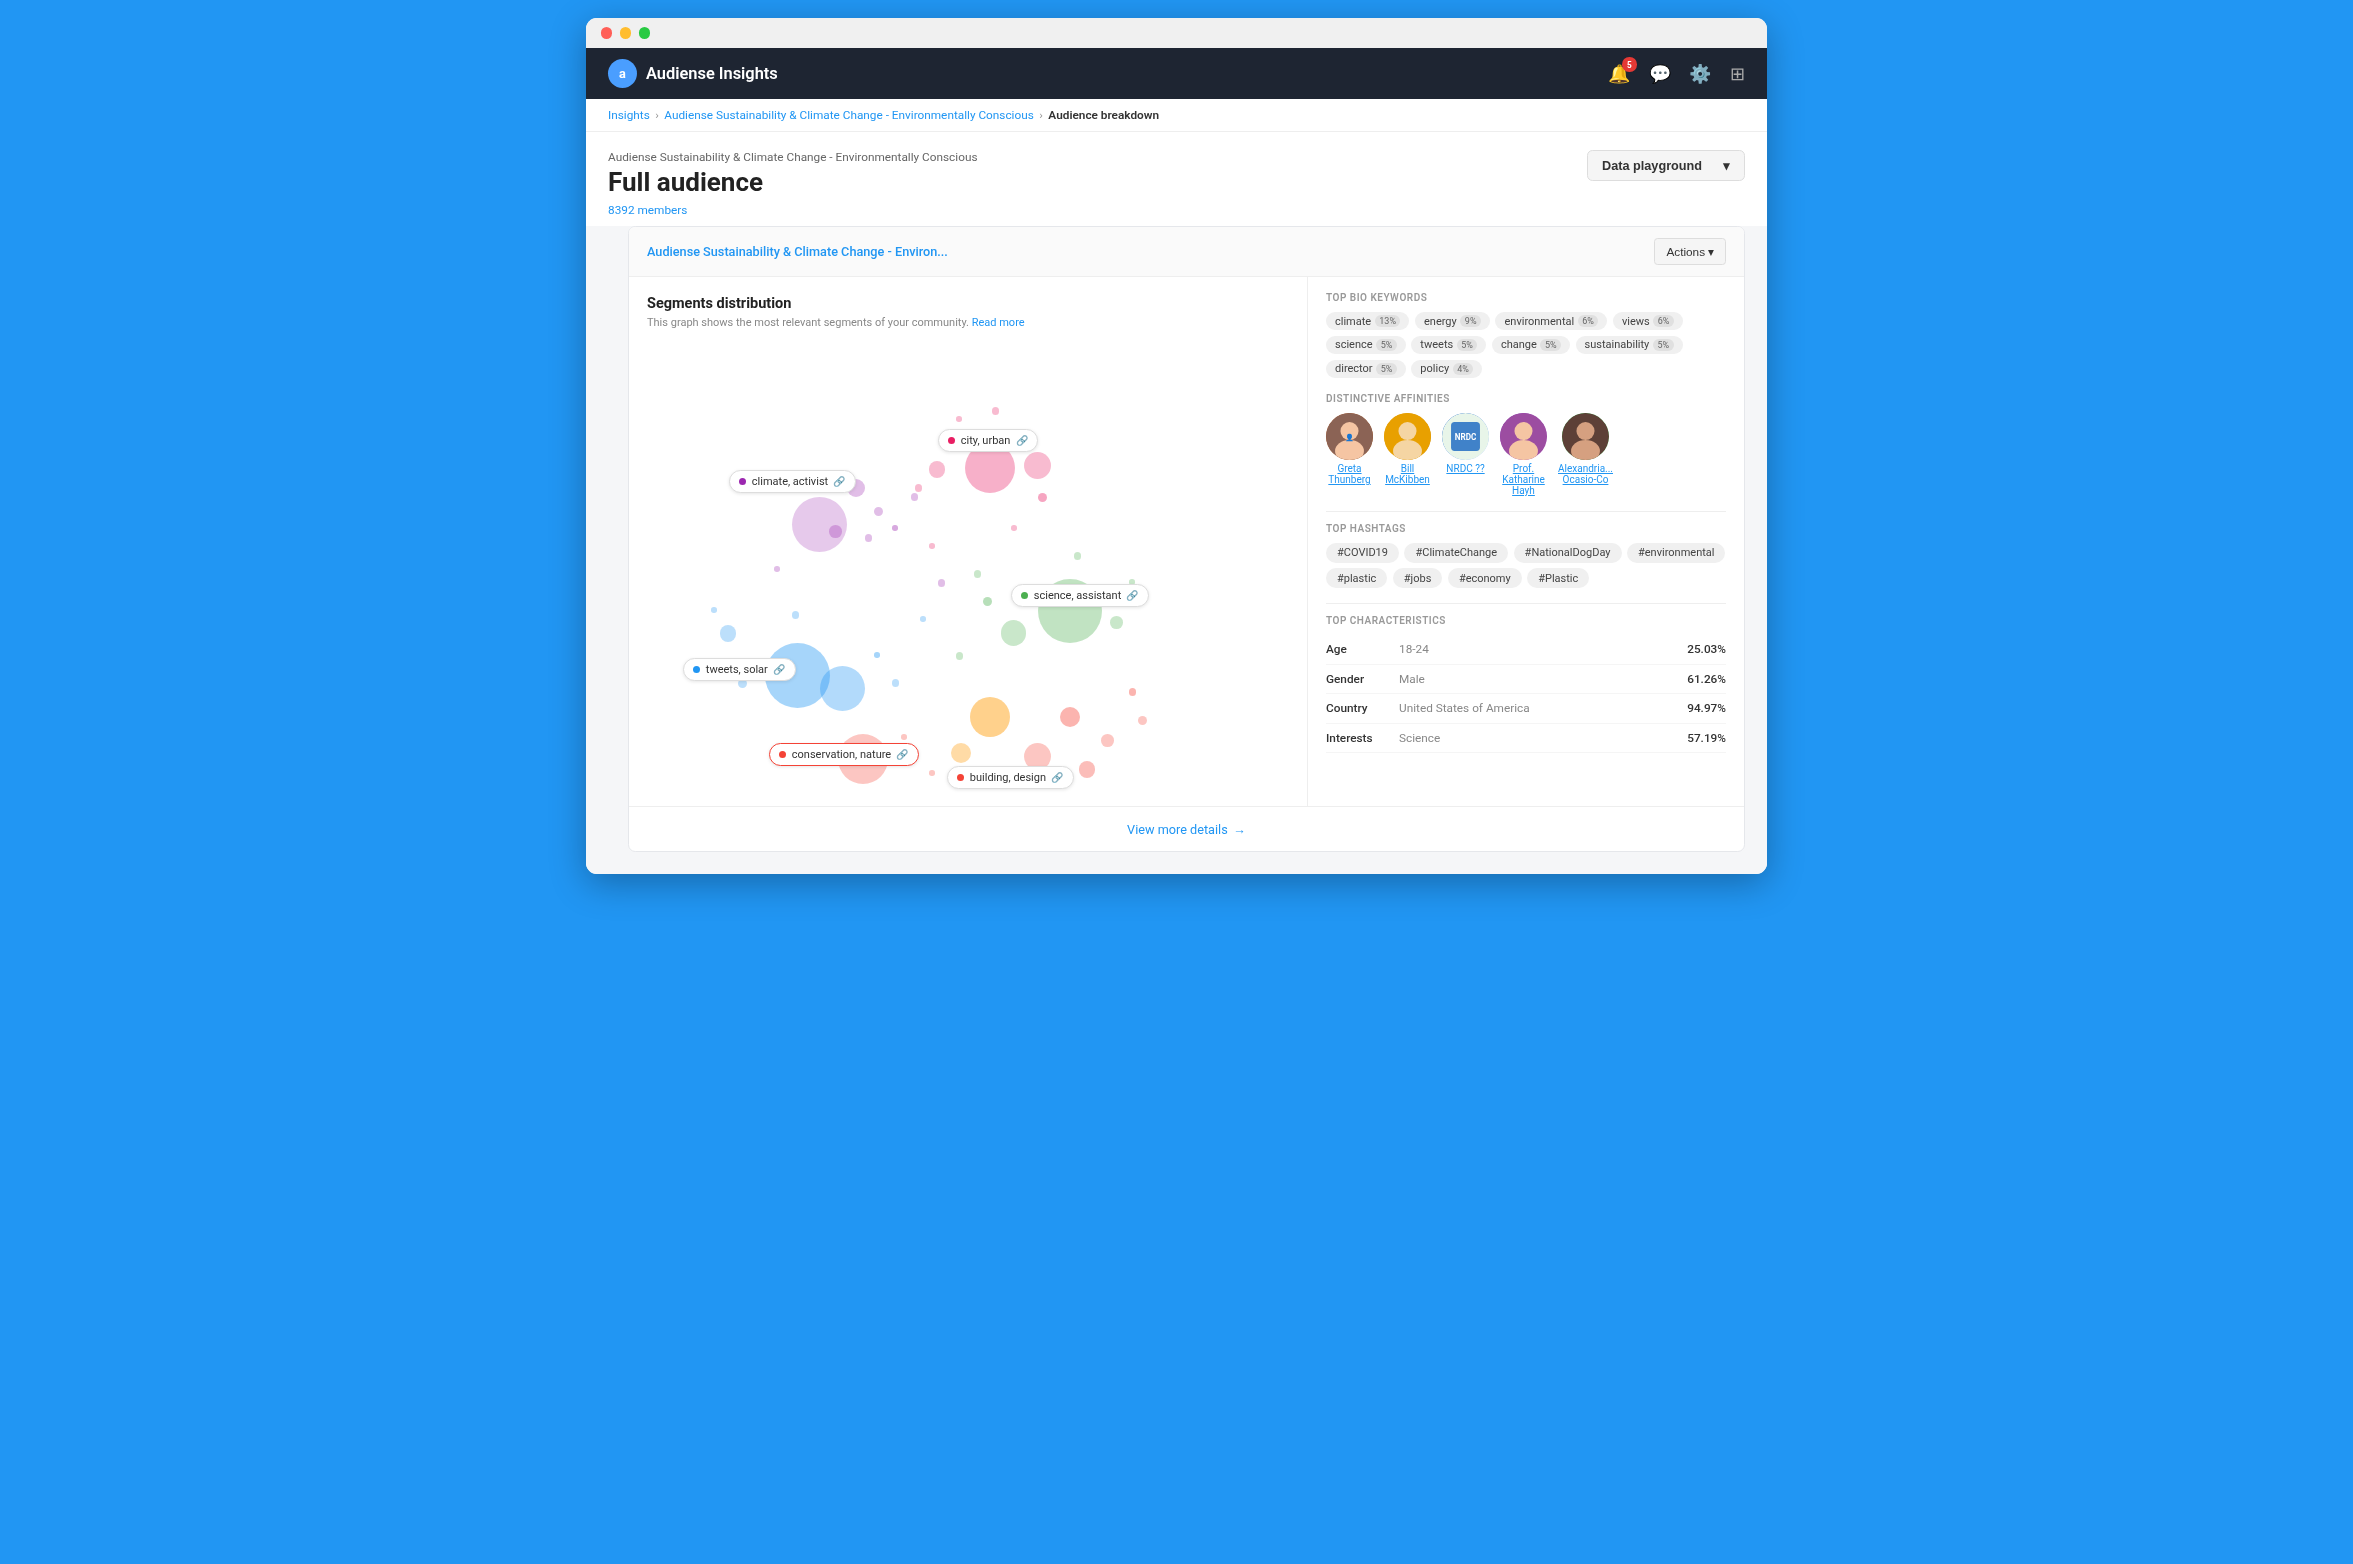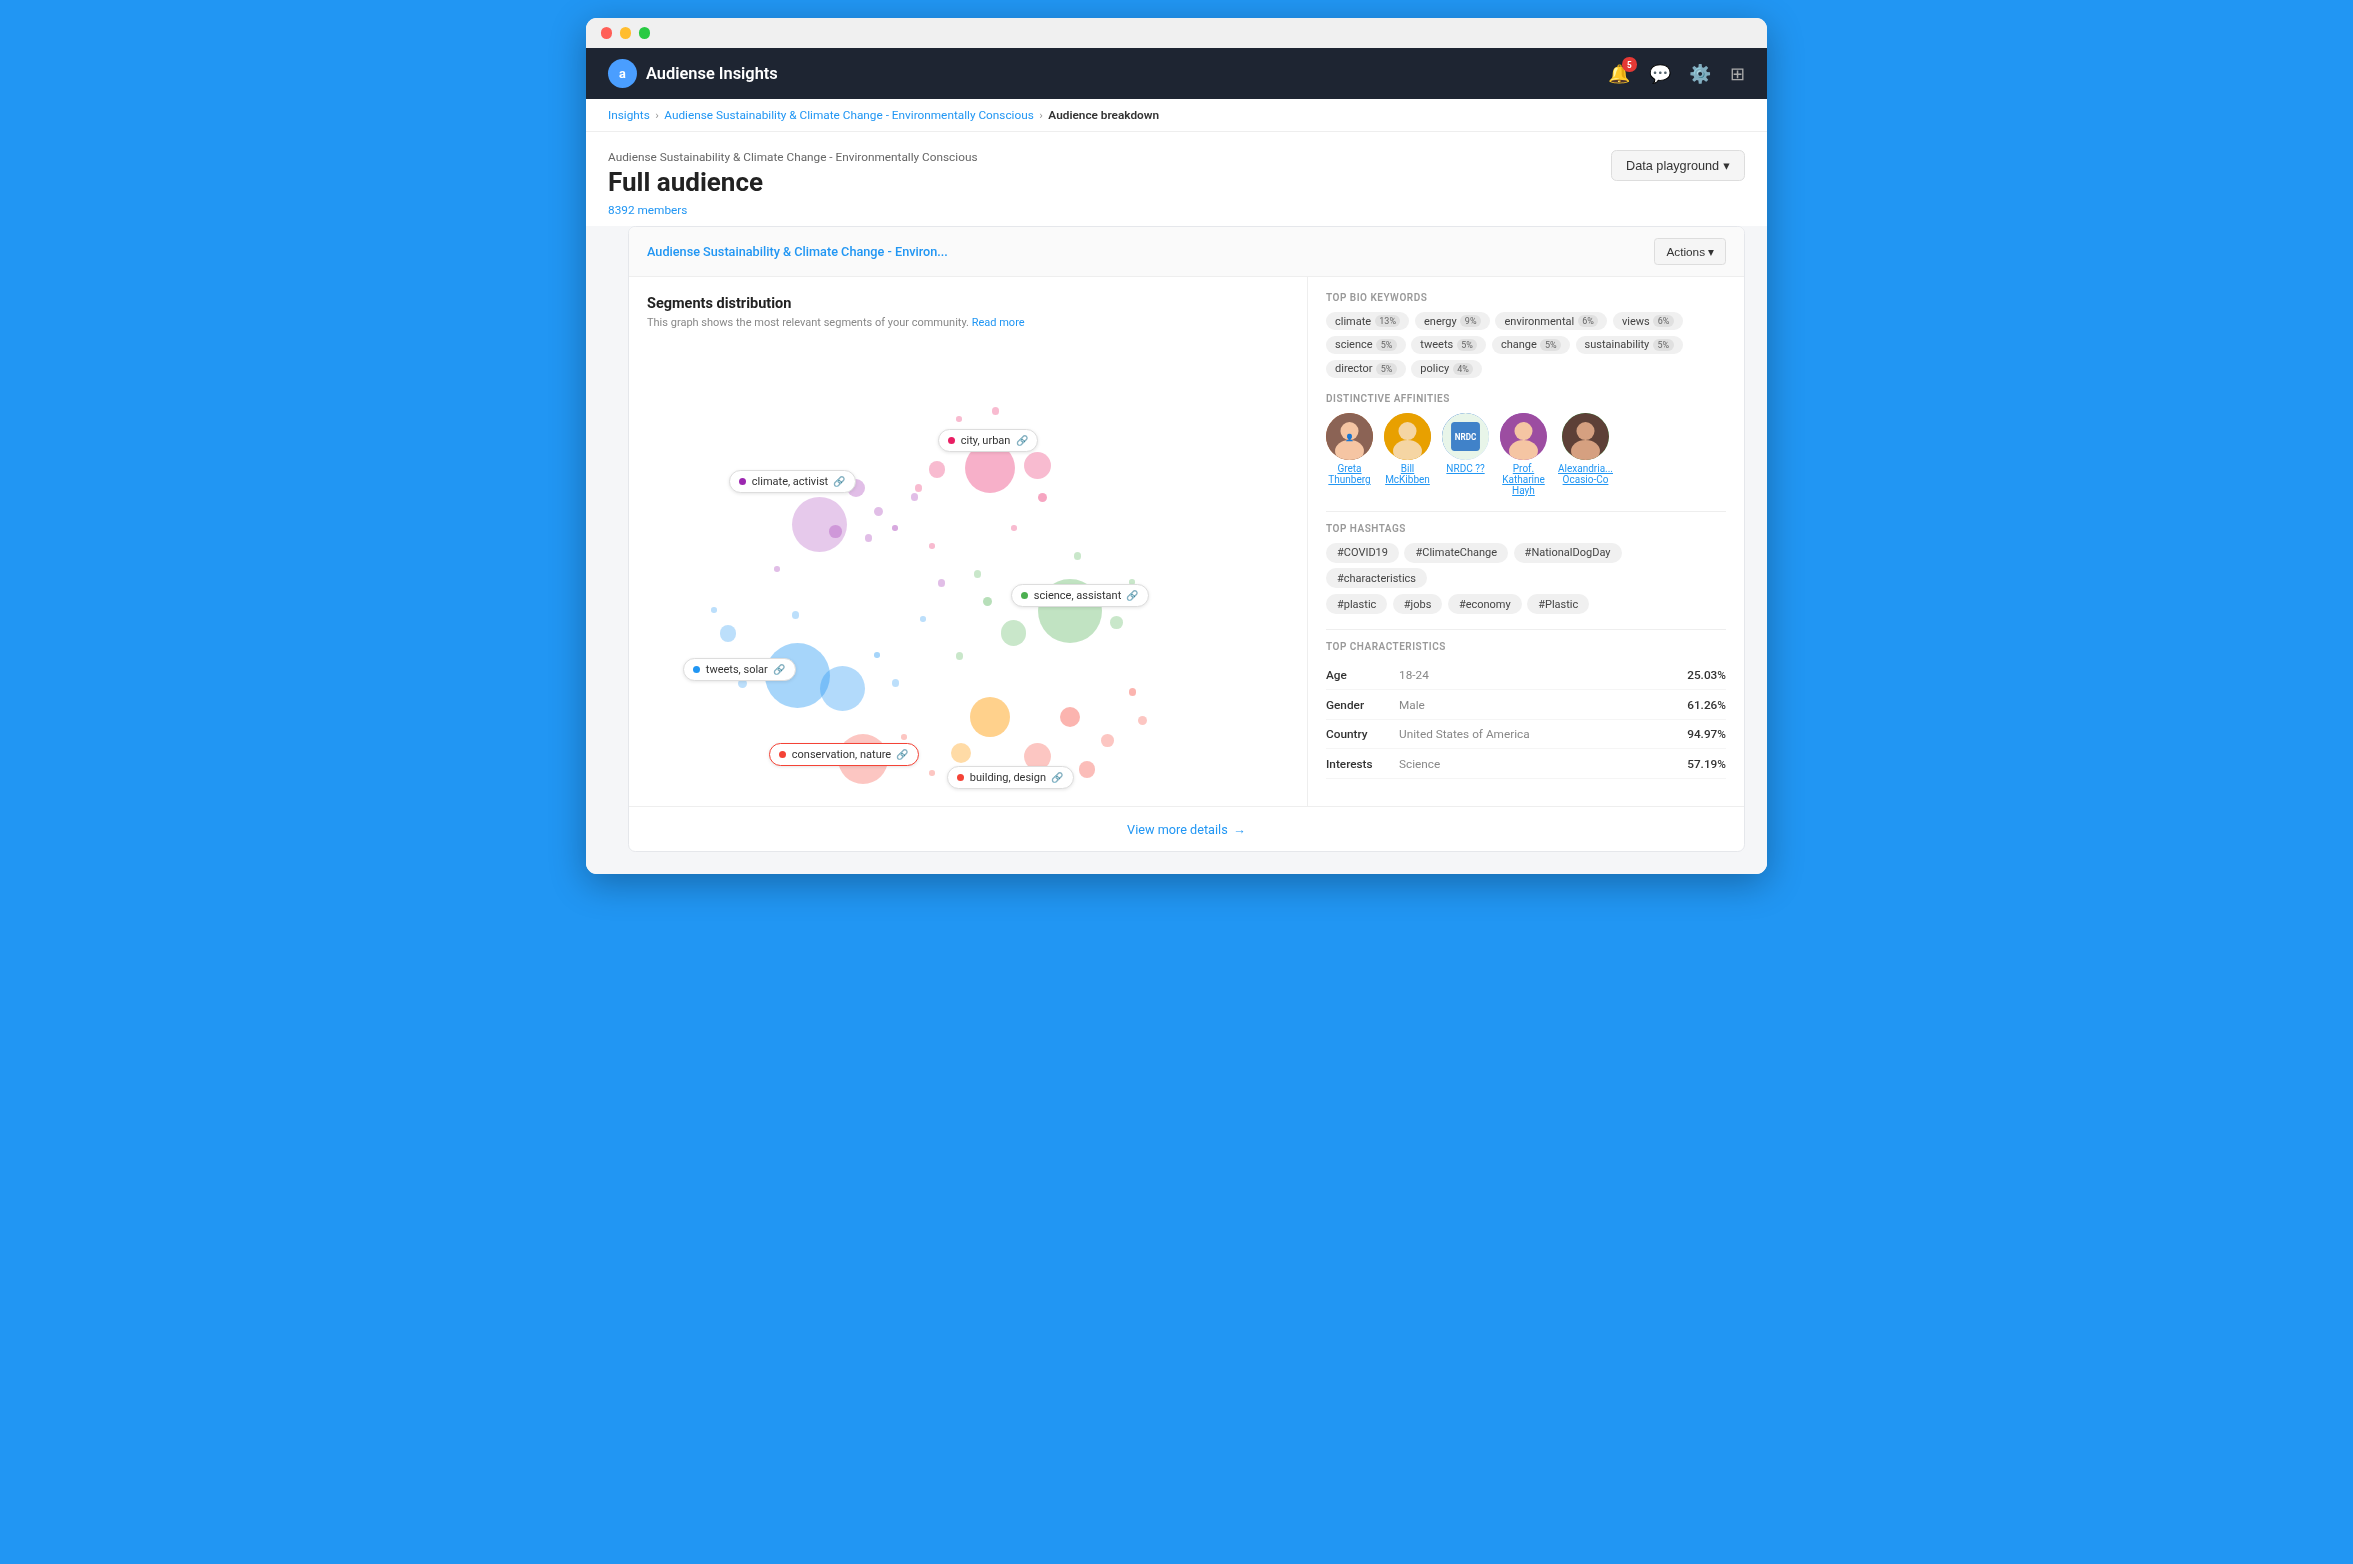--- a/index.html
+++ b/index.html
@@ -124,29 +124,29 @@
       color: #222;
       margin-bottom: 6px;
     }
     .members-count {
       font-size: 11.8px;
       color: #2196f3;
     }
     .data-playground-btn {
       display: flex;
       align-items: center;
-      gap: 4px;
+      gap: 21px;
       background: #f5f5f5;
       border: 0.9px solid #ddd;
       border-radius: 5.5px;
       padding: 7.3px 14.5px;
       cursor: pointer;
       font-size: 12.7px;
       color: #333;
-      font-weight: 400;
+      font-weight: 700;
     }
     
     .main-content {
       background: #f5f6f8;
       padding: 0 22px 22px;
     }
     .content-card {
       background: #fff;
       border-radius: 7.3px;
       overflow: hidden;
@@ -625,21 +625,21 @@
               </div>
             </div>
           </div>
 
           <div class="hashtags-section">
             <div class="section-title">Top hashtags</div>
             <div class="hashtag-row">
               <span class="hashtag-chip">#COVID19</span>
               <span class="hashtag-chip">#ClimateChange</span>
               <span class="hashtag-chip">#NationalDogDay</span>
-              <span class="hashtag-chip">#characteristics</span>
+              <span class="hashtag-chip">#environmental</span>
             </div>
             <div class="hashtag-row">
               <span class="hashtag-chip">#plastic</span>
               <span class="hashtag-chip">#jobs</span>
               <span class="hashtag-chip">#economy</span>
               <span class="hashtag-chip">#Plastic</span>
             </div>
           </div>
 
           <div class="characteristics-section">

